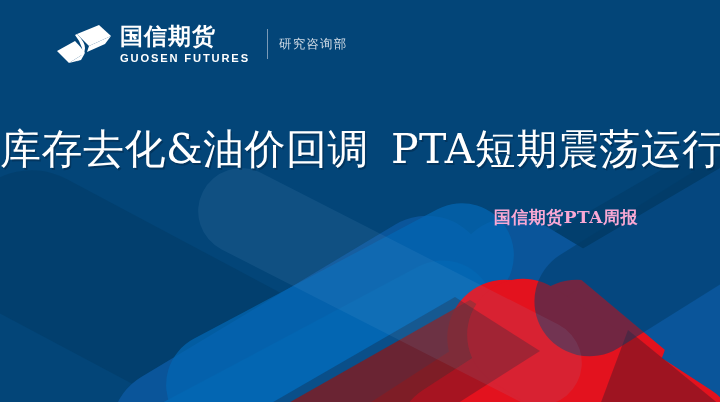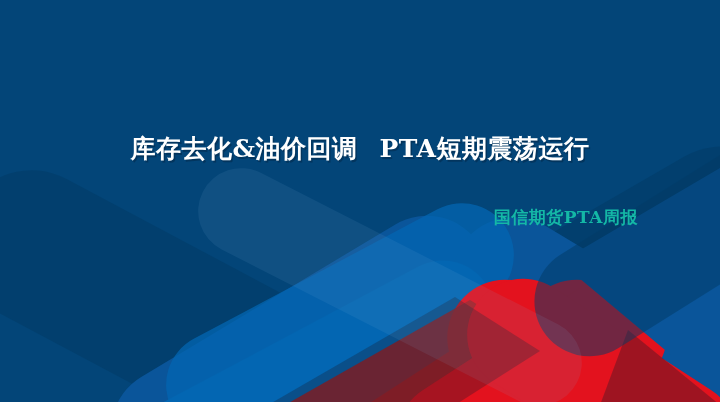--- a/index.html
+++ b/index.html
@@ -93,40 +93,40 @@
   .title-block {
     position: absolute;
     left: 0;
     right: 0;
     top: 126px;
     text-align: center;
     z-index: 5;
   }
   .main-title {
     color: #ffffff;
-    font-size: 25px;
-    font-weight: 700;
+    font-size: 41px;
+    font-weight: 400;
     letter-spacing: 0.5px;
     line-height: 46px;
     font-family: "DejaVu Serif", "Liberation Serif", serif;
     text-shadow: 1.5px 1.5px 0 rgba(3,40,72,0.55);
     white-space: nowrap;
   }
   .title-gap { display: inline-block; width: 22px; }
 
   
   .subtitle-block {
     position: absolute;
     right: 82px;
     top: 204px;
     text-align: center;
     z-index: 5;
   }
   .subtitle-line {
-    color: #14b8a6;
+    color: #f9a8d4;
     font-size: 17px;
     font-weight: 700;
     line-height: 26px;
     letter-spacing: 0.5px;
     font-family: "DejaVu Serif", "Liberation Serif", serif;
     white-space: nowrap;
   }
 
   
   .bottom-trim {
@@ -203,20 +203,40 @@
           <rect x="520" y="196" width="300" height="110" rx="55" ry="55" transform="rotate(-32 670 251)" fill="#023B66"></rect>
         </g>
 
         <g opacity="0.10">
           <rect x="180" y="244" width="420" height="86" rx="43" ry="43" transform="rotate(27 390 287)" fill="#7FB2DC"></rect>
         </g>
       </g>
     </svg>
   </div>
 
+  <div class="logo-lockup">
+    <div class="logo-mark">
+      <svg viewBox="0 0 58 44" xmlns="http://www.w3.org/2000/svg">
+
+        <path d="M22 12 L44 3 L56 14 L34 24 Q28 18 22 12 Z" fill="#ffffff"></path>
+        <path d="M34 24 L56 14 L50 22 L32 30 Z" fill="#ffffff"></path>
+
+        <path d="M2 29 L20 19 Q26 25 30 31 L14 41 Z" fill="#ffffff"></path>
+        <path d="M14 41 L30 31 L26 38 L10 42 Z" fill="#ffffff"></path>
+
+        <path d="M22 12 Q30 20 30 26 Q30 33 22 40 Q29 33 27 26 Q25 19 20 13 Z" fill="#ffffff"></path>
+      </svg>
+    </div>
+    <div class="logo-words">
+      <div class="logo-cn">国信期货</div>
+      <div class="logo-en">GUOSEN FUTURES</div>
+    </div>
+    <div class="logo-divider"></div>
+    <div class="dept-label">研究咨询部</div>
+  </div>
 
   <div class="title-block">
     <div class="main-title"><span>库存去化&amp;油价回调</span><span class="title-gap"></span><span>PTA短期震荡运行</span></div>
   </div>
 
   <div class="subtitle-block">
     <div class="subtitle-line">国信期货PTA周报</div>
   </div>
 
   <div class="bottom-trim"></div>

